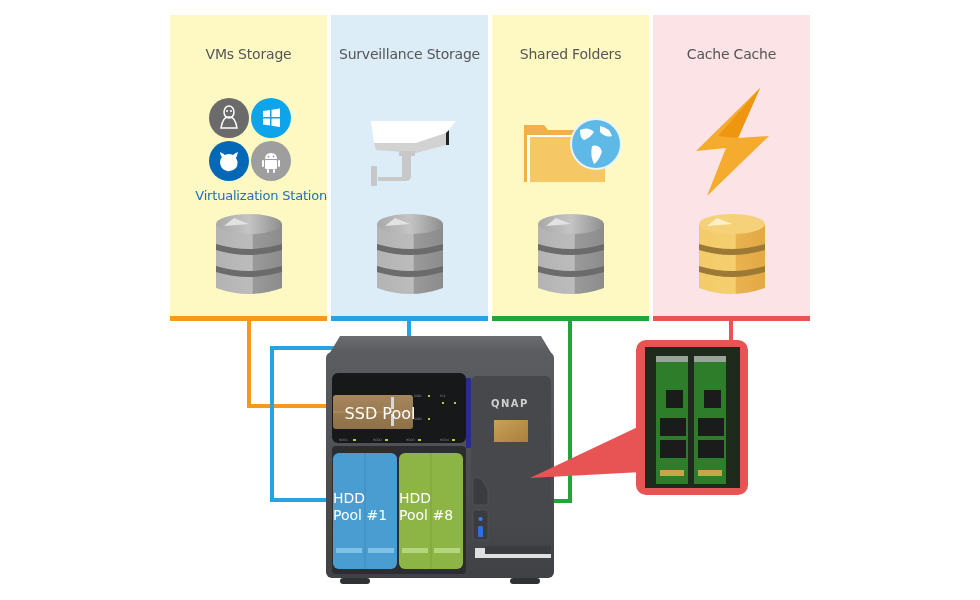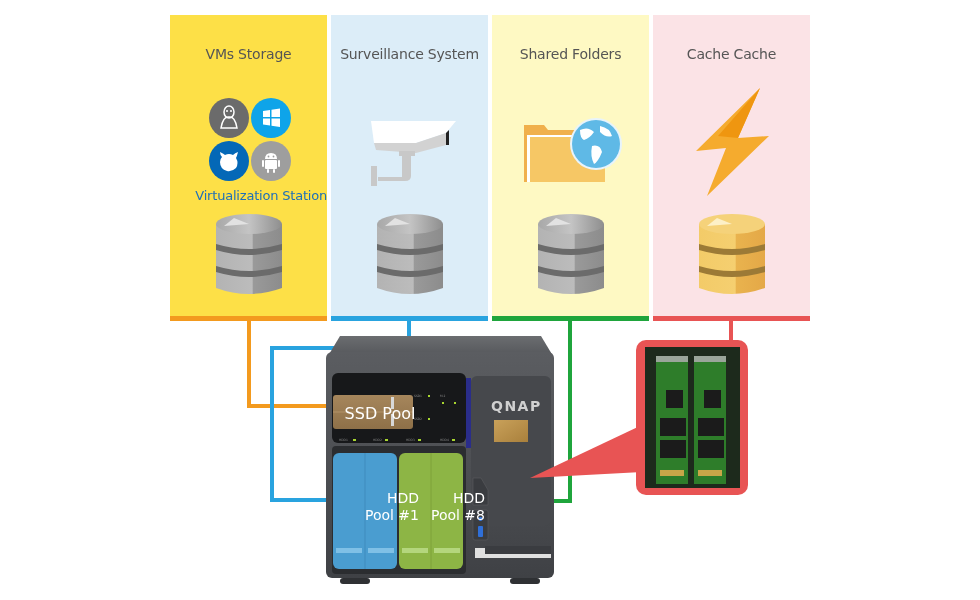--- a/index.html
+++ b/index.html
@@ -1,40 +1,40 @@
 <!DOCTYPE html>
 <html><head>
 <meta charset="utf-8">
 <style>
   html,body{margin:0;padding:0;background:#ffffff;}
   body{width:980px;height:600px;position:relative;overflow:hidden;font-family:"DejaVu Sans","Liberation Sans",sans-serif;}
   .panel{position:absolute;top:15px;width:157px;height:302px;}
   .panel .title{position:absolute;top:31px;left:0;width:100%;text-align:center;font-size:14px;color:#555555;letter-spacing:-0.2px;}
   .panel .bar{position:absolute;left:0;bottom:-4px;width:100%;height:5px;}
-  .vm{left:170px;background:#fde047;}
+  .vm{left:170px;background:#fef9c3;}
   .sv{left:331px;background:#dcedf8;}
   .sf{left:492px;background:#fef9c3;}
   .sc{left:653px;background:#fbe3e6;}
   .vs-label{position:absolute;top:173px;left:0;width:100%;text-align:right;font-size:13px;color:#1e6fb8;letter-spacing:-0.2px;}
   .os{position:absolute;width:40px;height:40px;border-radius:50%;}
   svg.abs{position:absolute;left:0;top:0;}
   .ssd-label{position:absolute;left:336px;top:404px;width:88px;text-align:center;font-size:16px;color:#ffffff;}
-  .hdd-label{position:absolute;top:490px;width:86px;text-align:right;font-size:14px;line-height:17px;color:#ffffff;}
-  .qnap{position:absolute;left:491px;top:398px;font-size:14px;font-weight:bold;letter-spacing:1.5px;color:#d0d0d0;font-family:"DejaVu Sans",sans-serif;}
+  .hdd-label{position:absolute;top:490px;width:86px;text-align:left;font-size:14px;line-height:17px;color:#ffffff;}
+  .qnap{position:absolute;left:491px;top:398px;font-size:10px;font-weight:bold;letter-spacing:1.5px;color:#d0d0d0;font-family:"DejaVu Sans",sans-serif;}
 </style>
 </head>
 <body>
 
 <div class="panel vm">
   <div class="title">VMs Storage</div>
   <div class="vs-label">Virtualization Station</div>
   <div class="bar" style="background:#f39a1e"></div>
 </div>
 <div class="panel sv">
-  <div class="title">Surveillance System</div>
+  <div class="title">Surveillance Storage</div>
   <div class="bar" style="background:#29a3df"></div>
 </div>
 <div class="panel sf">
   <div class="title">Shared Folders</div>
   <div class="bar" style="background:#1fa53c"></div>
 </div>
 <div class="panel sc">
   <div class="title">Cache Cache</div>
   <div class="bar" style="background:#e85454"></div>
 </div>

